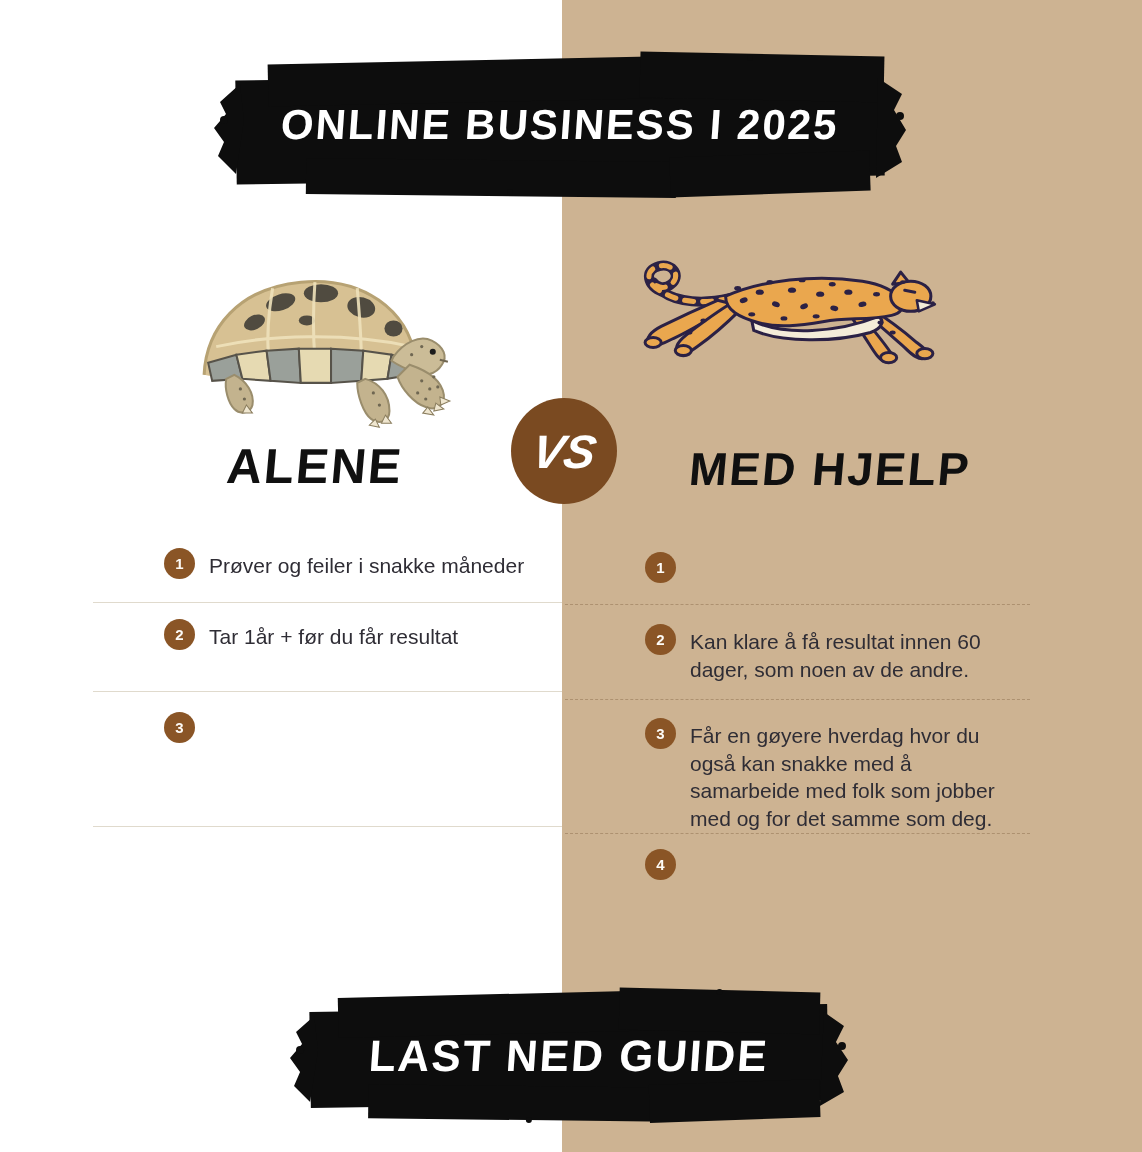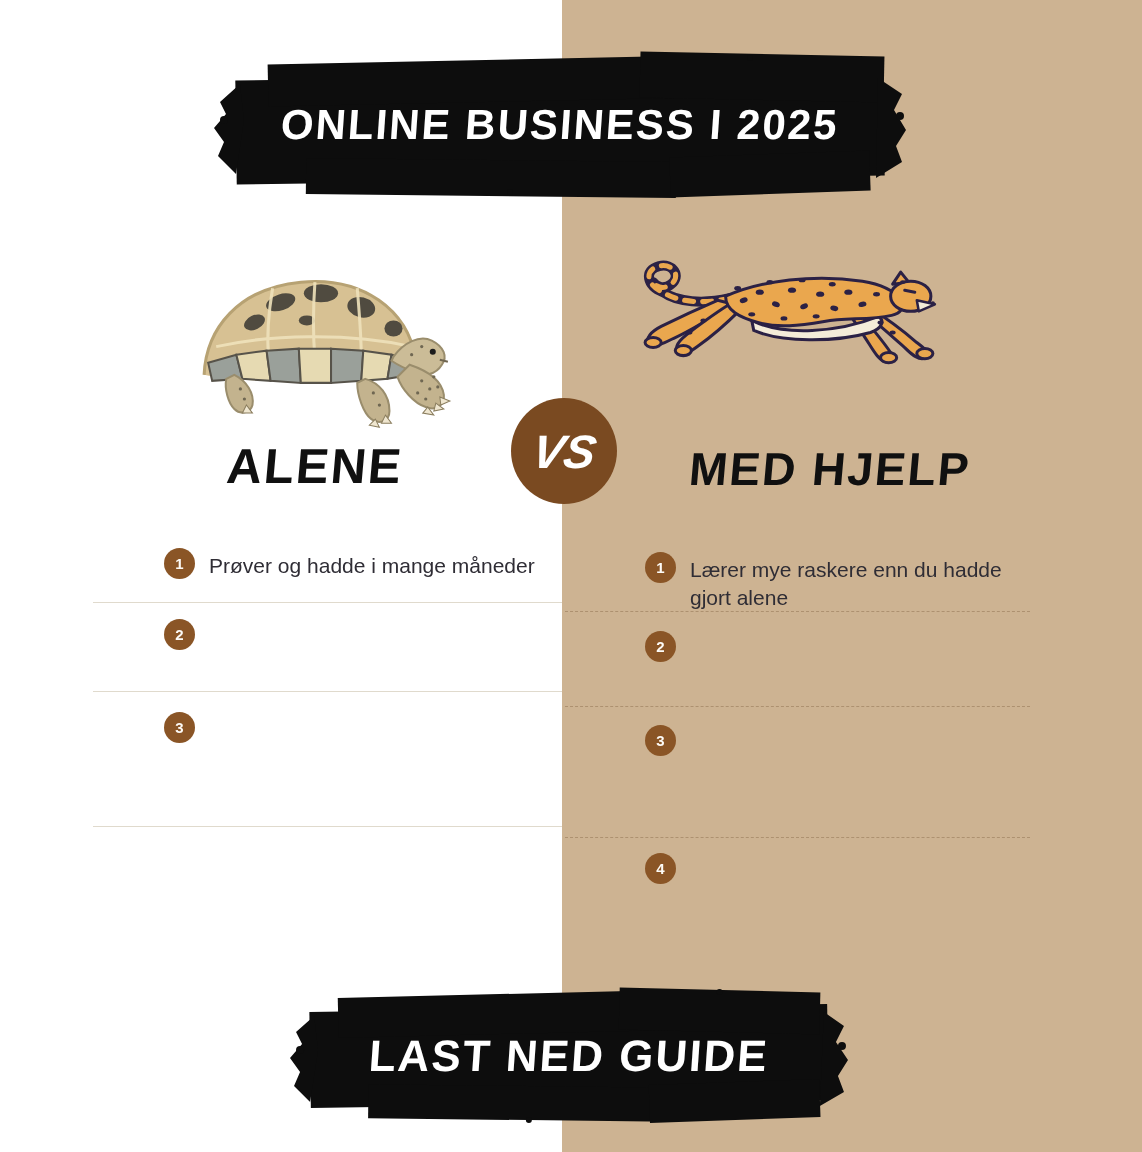--- a/index.html
+++ b/index.html
@@ -218,40 +218,42 @@
 
   <div class="col-heading heading-left">ALENE</div>
   <div class="vs-badge">
     <span>VS</span>
   </div>
   <div class="col-heading heading-right">MED HJELP</div>
 
   <div class="list list-left">
     <div class="row l1">
       <span class="num">1</span>
-      <p class="txt">Prøver og hadde i mange måneder</p>
+      <p class="txt">Prøver og feiler i snakke måneder</p>
     </div>
     <div class="row l2">
       <span class="num">2</span>
+      <p class="txt">Tar 1år + før du får resultat</p>
     </div>
     <div class="row l3">
       <span class="num">3</span>
     </div>
   </div>
 
   <div class="list list-right">
     <div class="row r1">
       <span class="num">1</span>
-      <p class="txt">Lærer mye raskere enn du hadde gjort alene</p>
     </div>
     <div class="row r2">
       <span class="num">2</span>
+      <p class="txt">Kan klare å få resultat innen 60 dager, som noen av de andre.</p>
     </div>
     <div class="row r3">
       <span class="num">3</span>
+      <p class="txt">Får en gøyere hverdag hvor du også kan snakke med å samarbeide med folk som jobber med og for det samme som deg.</p>
     </div>
     <div class="row r4">
       <span class="num">4</span>
     </div>
   </div>
 
   <div class="banner banner-bottom">
     <svg viewBox="0 0 560 140" preserveAspectRatio="none">
       <g fill="#0d0d0d">
         <rect x="22" y="22" width="516" height="96" transform="rotate(-0.9 280 70)"></rect>

